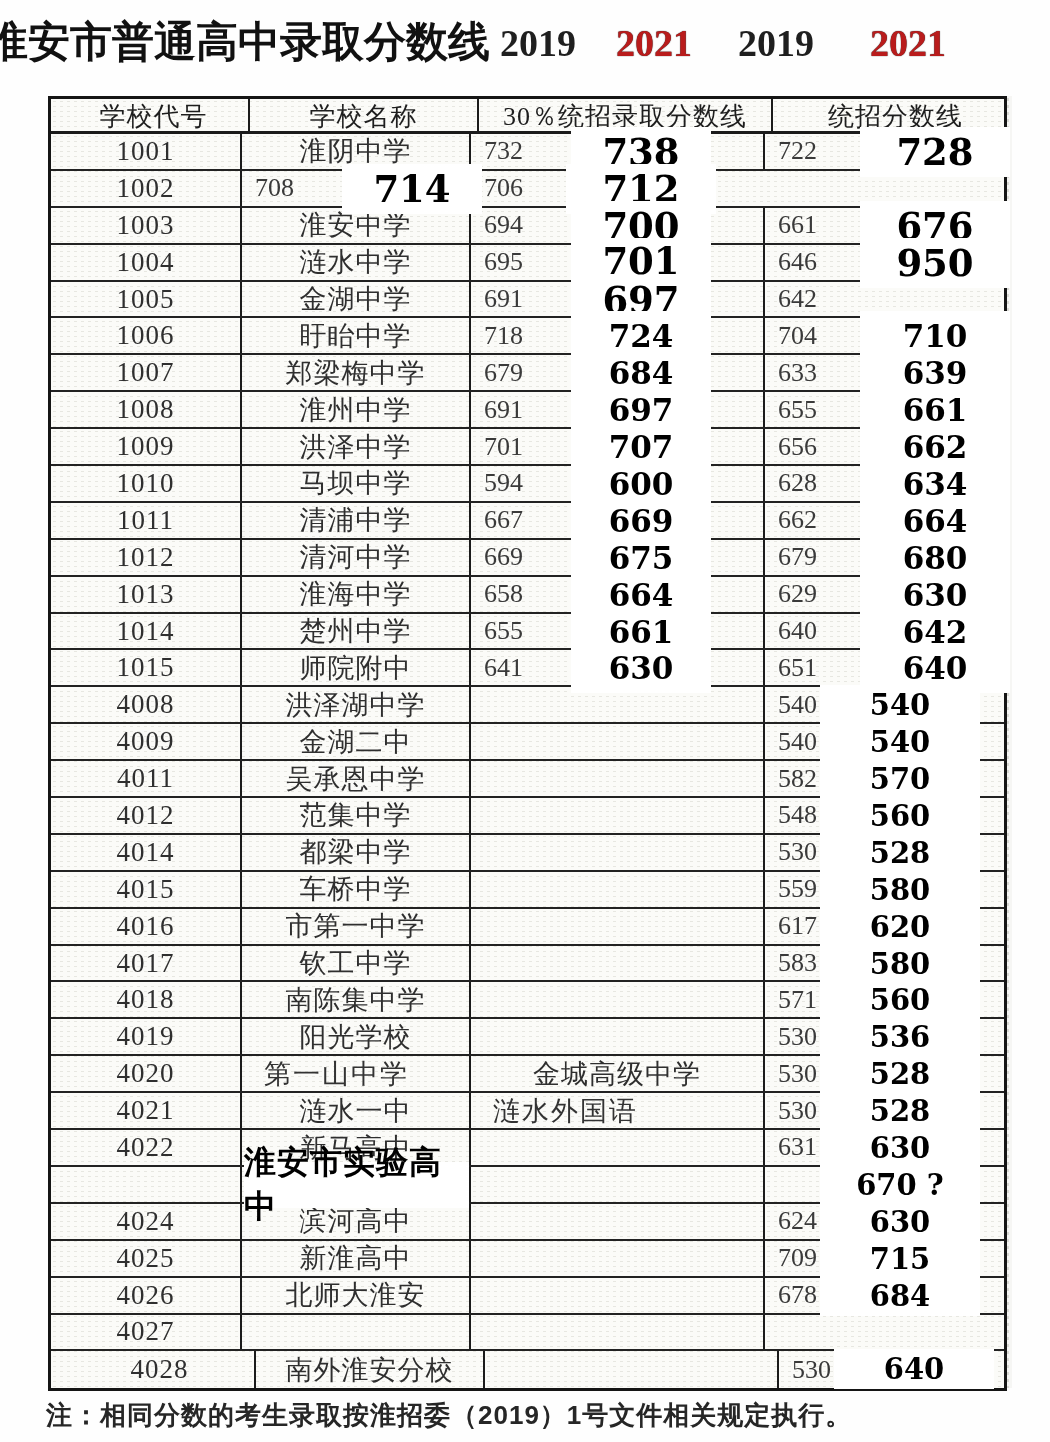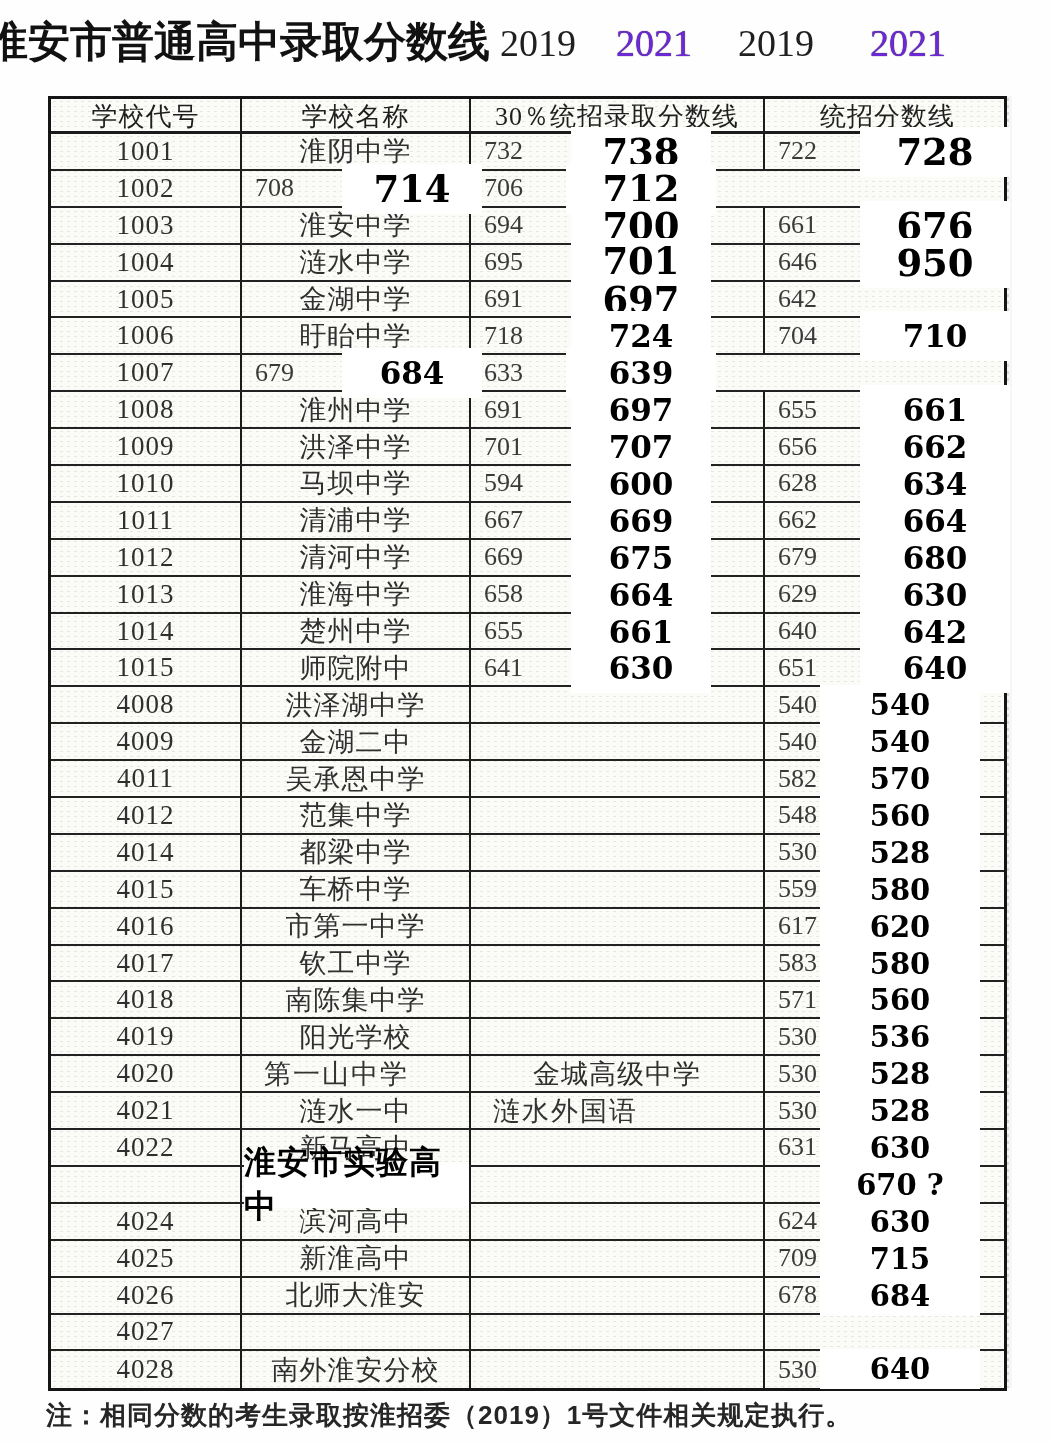--- a/index.html
+++ b/index.html
@@ -10,36 +10,36 @@
   
   .noise-band { position:absolute; left:999px; top:96px; width:13px; height:1292px;
     background-color:#f4f4f1;
     background-image:radial-gradient(#cfcfc8 1px, transparent 1.4px);
     background-size:6px 7px; opacity:.75; }
 
   
   .title-row { position:absolute; left:-14px; top:14px; width:1060px;
     display:flex; align-items:baseline; white-space:nowrap; }
   .title-cn { font-size:42px; font-weight:bold; color:#111; letter-spacing:0px; }
-  .yr { font-size:38px; font-weight:normal; color:#000;margin-top:19px; }
+  .yr { font-size:38px; font-weight:bold; color:#000;margin-top:19px; }
   .yr.old { color:#1f1f1f; }
-  .yr.new { color:#6d28d9; text-shadow:0 0 1px #000; }
+  .yr.new { color:#b91c1c; text-shadow:0 0 1px #000; }
   .yr.y0 { margin-left:10px; } .yr.y1 { margin-left:40px; }
   .yr.y2 { margin-left:46px; } .yr.y3 { margin-left:56px; }
 
   
   .tbl { position:absolute; left:48px; top:96px; width:959px;
     border:3px solid #151515;
     background-color:#fbfbf8;
     background-image:radial-gradient(#e7e7e1 1px, transparent 1.3px);
     background-size:7px 5px; }
   .hrow, .row { display:grid; grid-template-columns:191px 229px 294px 245px; position:relative; }
-  .hrow { height:35px; border-bottom:3px solid #1b1b1b; }
+  .hrow { height:35px; border-bottom:3px solid #1b1b1b;padding-left:8px; }
   .row  { height:36.9px; border-bottom:2px solid #222; }
-  .row:last-child { border-bottom:none; }
+  .row:last-child { border-bottom:none;padding-left:14px; }
   .cell { position:relative; border-right:2px solid #1b1b1b; }
   .cell:last-child { border-right:none; }
   .hcell { border-right:2px solid #1b1b1b; display:flex; align-items:center; justify-content:center;
     font-size:26px; color:#1e1e1e; letter-spacing:1px; }
   .hcell:last-child { border-right:none; }
 
   .ctext { position:absolute; inset:0; display:flex; align-items:center; justify-content:center;
     font-size:27px; color:#2f2f2f; letter-spacing:1px; }
   .printed { position:absolute; left:13px; top:0; height:100%; display:flex; align-items:center;
     font-size:26px; color:#3a3a3a; }
@@ -198,20 +198,23 @@
             <span class="printed">704</span>
             <div class="patch p4">
               <span>710</span>
             </div>
           </div>
         </div>
         <div class="row hi sz-lg">
           <div class="cell c-code">
             <span class="ctext">1007</span>
           </div>
+          <div class="cell c-name">
+            <span class="ctext">郑梁梅中学</span>
+          </div>
           <div class="cell c-s30">
             <span class="printed">679</span>
             <div class="patch p3">
               <span>684</span>
             </div>
           </div>
           <div class="cell c-tz">
             <span class="printed">633</span>
             <div class="patch p4">
               <span>639</span>

